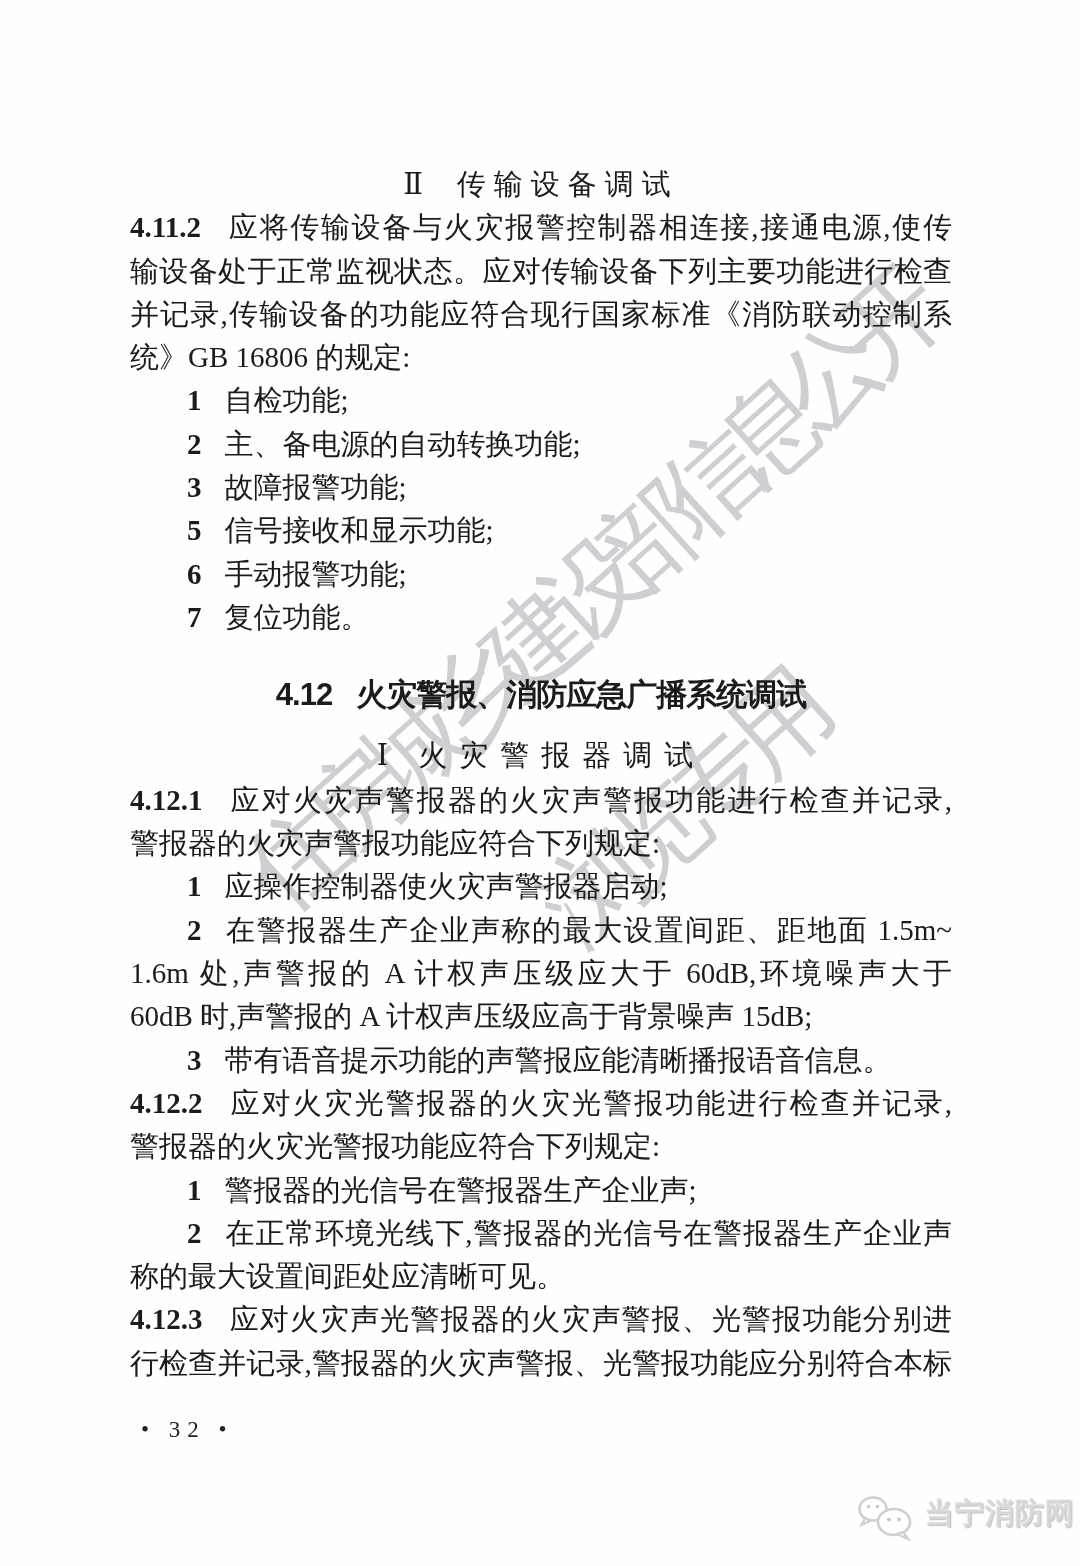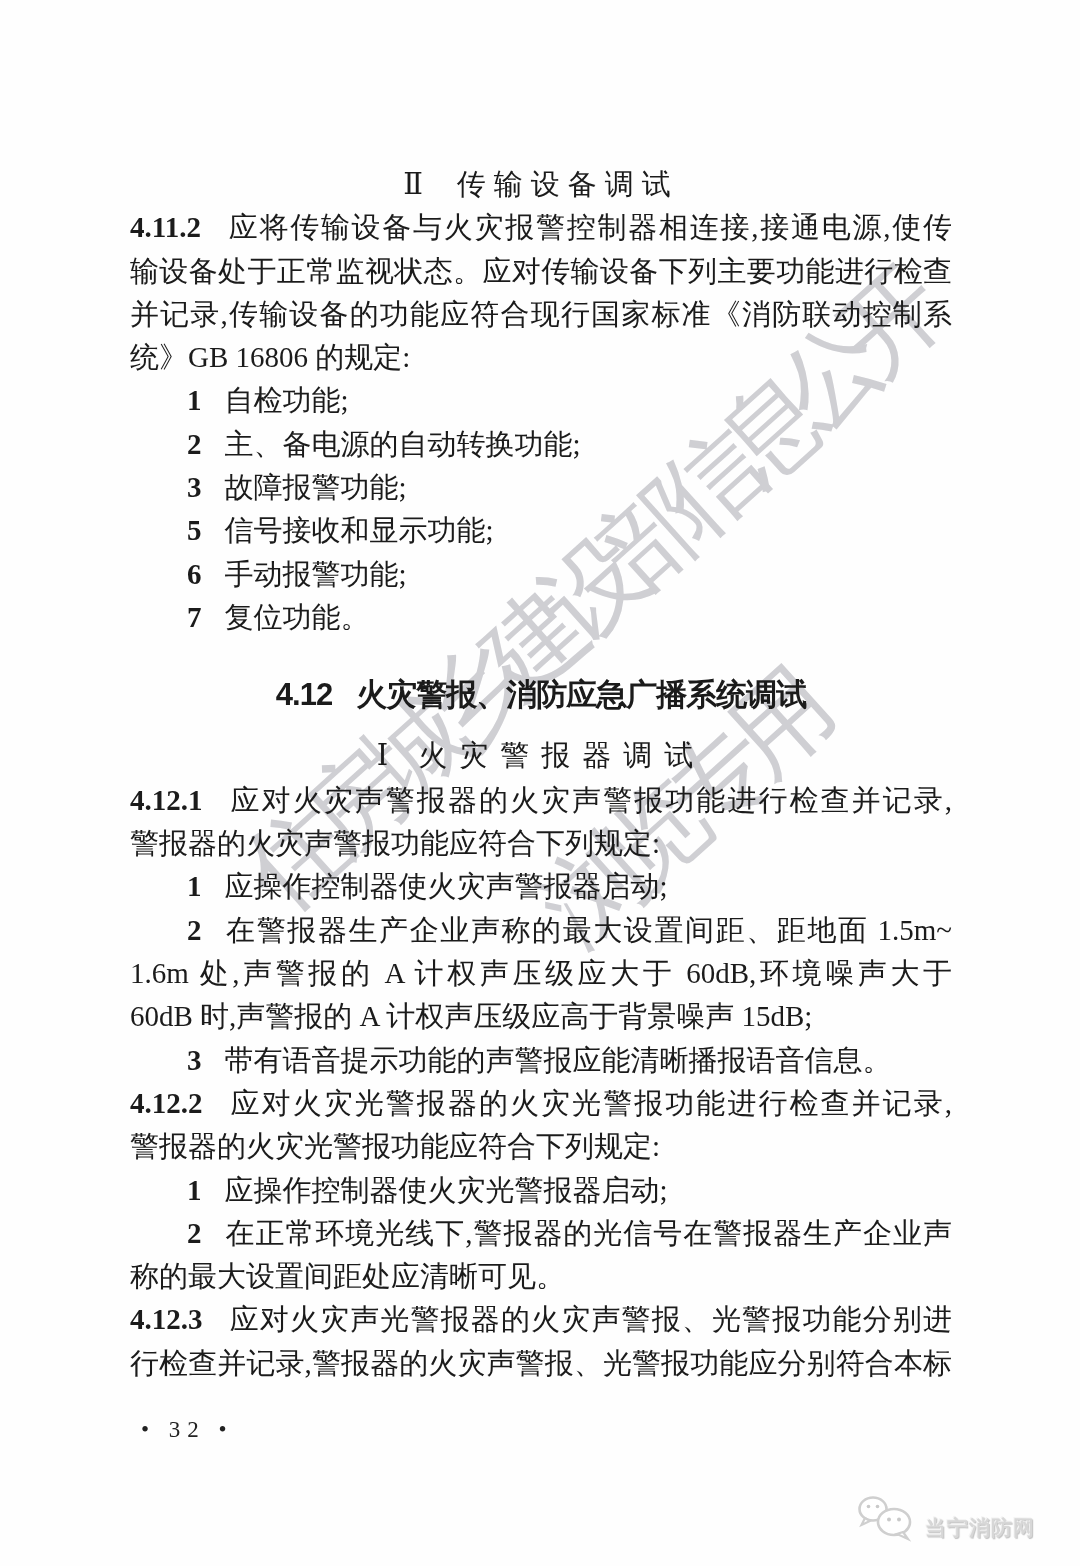--- a/index.html
+++ b/index.html
@@ -62,24 +62,24 @@
   .cnum{font-weight:700;margin-right:26px;}
   .item{padding-left:57px;}
   .inum{font-weight:700;margin-right:23px;}
   
   .pageno{
     position:absolute;left:141px;top:1417px;
     font-size:23px;letter-spacing:7px;color:#222;z-index:2;
   }
   .brand{
     position:absolute;left:856px;top:1494px;
-    display:flex;align-items:flex-end;gap:7px;
+    display:flex;align-items:flex-start;gap:7px;
     z-index:2;
     font-family:"Liberation Sans","DejaVu Sans",sans-serif;
-    font-weight:700;font-size:21px;letter-spacing:1px;
+    font-weight:700;font-size:29px;letter-spacing:1px;
     color:#d7d7d7;
     text-shadow:-1px -1px 0 #f3f3f3,1px 1px 1px #c2c2c2;
   }
   .brand svg{display:block;}
 </style>
 </head>
 <body>
 
 <div class="page">
 
@@ -142,21 +142,21 @@
     <div class="ln item">
       <span class="inum">3</span><span>带有语音提示功能的声警报应能清晰播报语音信息。</span>
     </div>
 
     <div class="ln j">
       <span class="cnum">4.12.2</span><span>应对火灾光警报器的火灾光警报功能进行检查并记录,</span>
     </div>
     <div class="ln">警报器的火灾光警报功能应符合下列规定:</div>
 
     <div class="ln item">
-      <span class="inum">1</span><span>应操作控制器使火灾光警报器启动;</span>
+      <span class="inum">1</span><span>警报器的光信号在警报器生产企业声;</span>
     </div>
     <div class="ln item j">
       <span class="inum">2</span><span>在正常环境光线下,警报器的光信号在警报器生产企业声</span>
     </div>
     <div class="ln">称的最大设置间距处应清晰可见。</div>
 
     <div class="ln j">
       <span class="cnum">4.12.3</span><span>应对火灾声光警报器的火灾声警报、光警报功能分别进</span>
     </div>
     <div class="ln j">行检查并记录,警报器的火灾声警报、光警报功能应分别符合本标</div>

